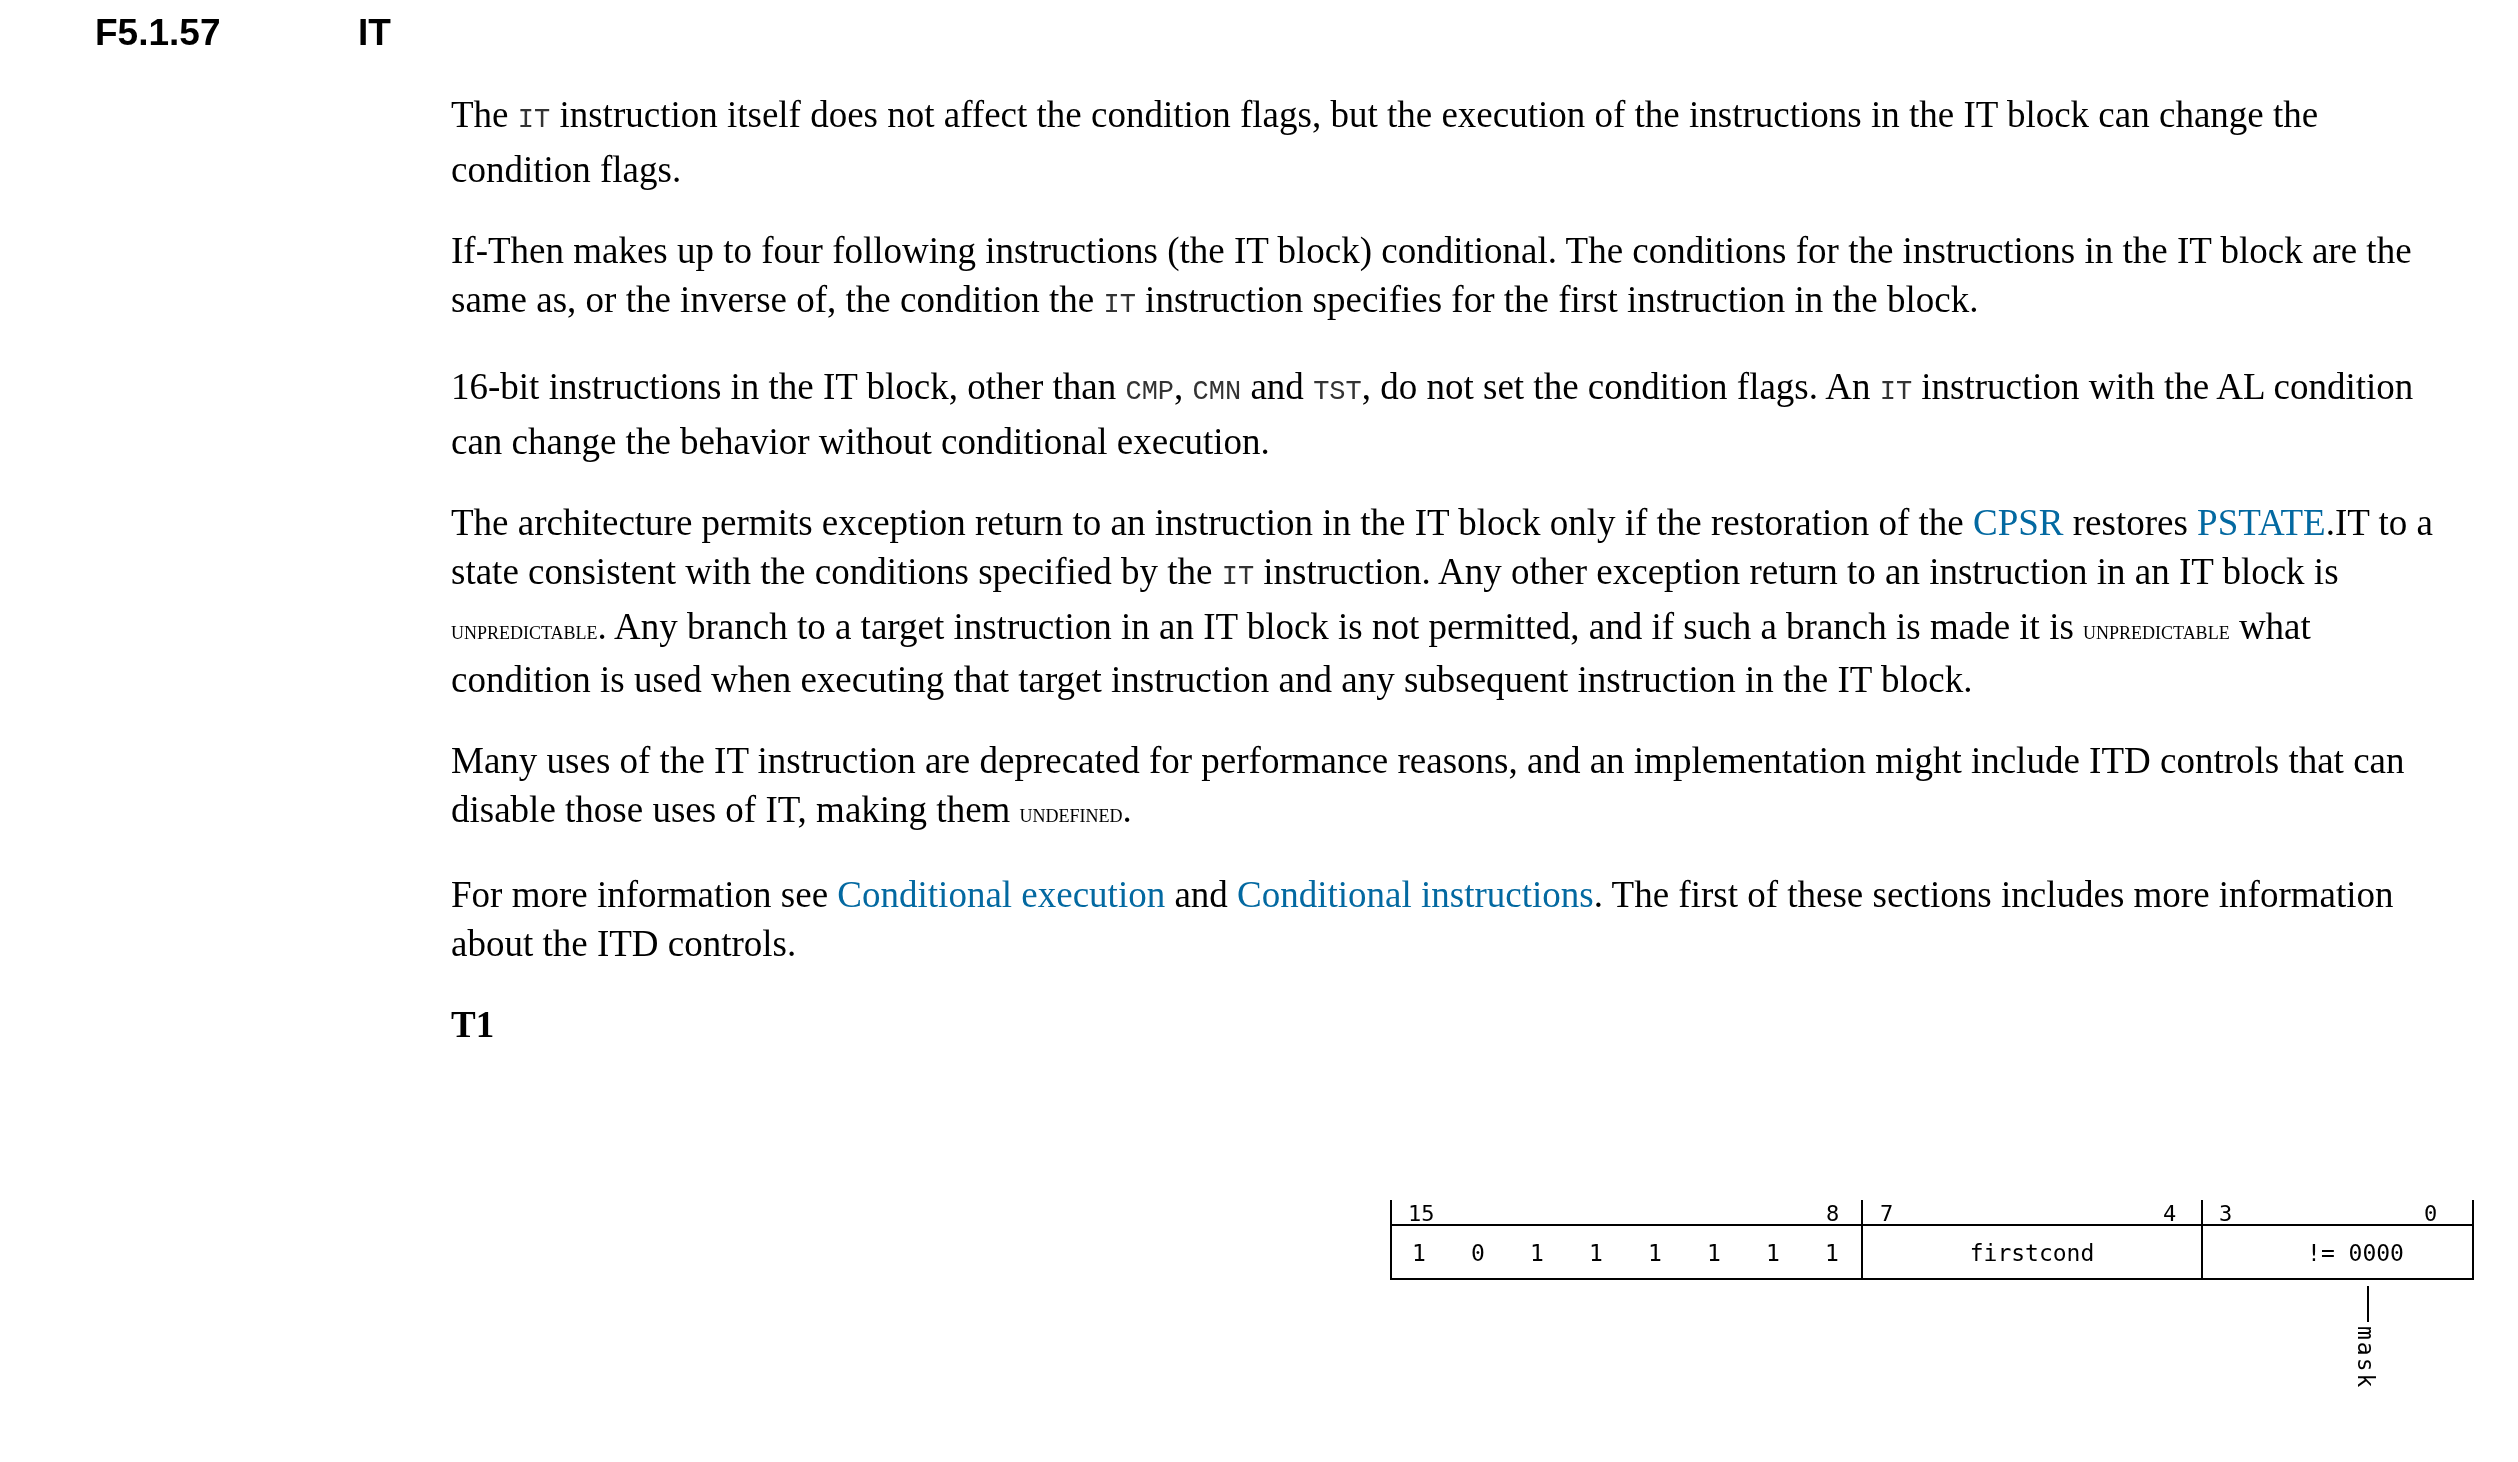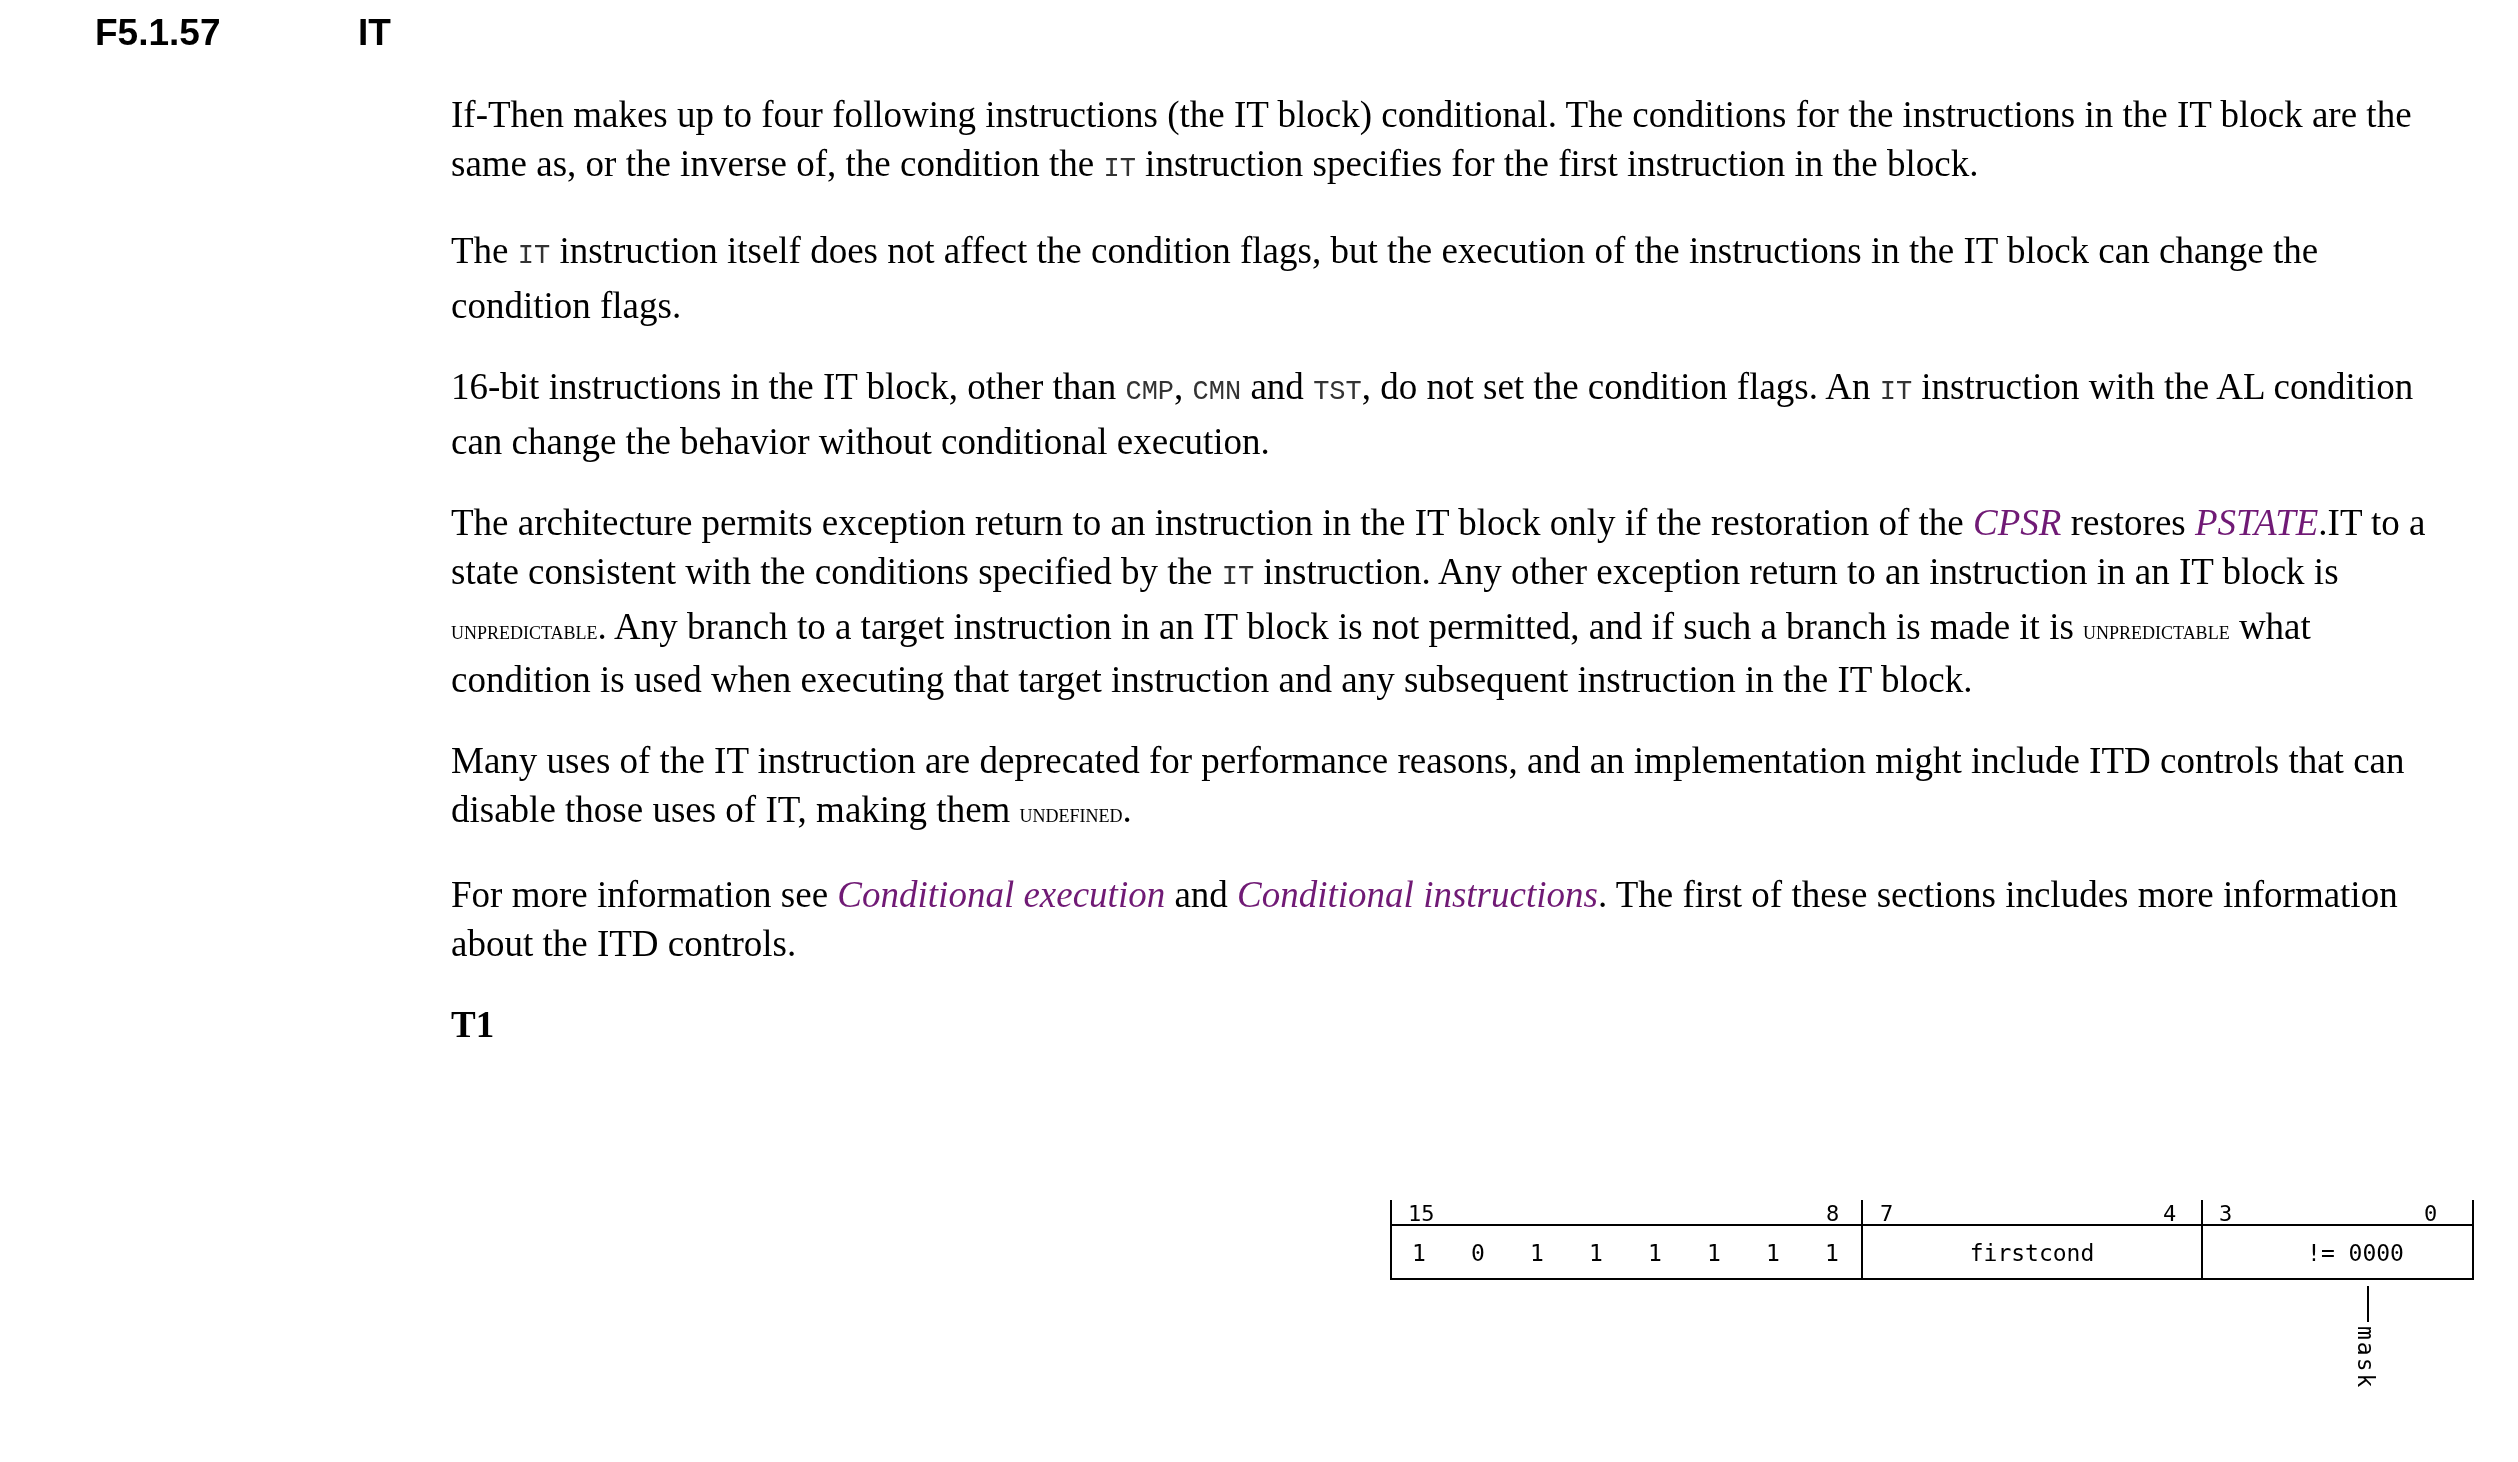--- a/index.html
+++ b/index.html
@@ -3,44 +3,44 @@
 <meta charset="utf-8">
 <style>
   html, body { margin: 0; padding: 0; background: #ffffff; }
   body { width: 2518px; height: 1462px; position: relative; overflow: hidden; color: #000; }
   .sec-num { position: absolute; left: 95px; top: 12px; font-family: "Liberation Sans", sans-serif; font-weight: bold; font-size: 37px; }
   .sec-title { position: absolute; left: 358px; top: 12px; font-family: "Liberation Sans", sans-serif; font-weight: bold; font-size: 37px; }
   .body { position: absolute; left: 451px; top: 90px; width: 1990px; font-family: "Liberation Serif", serif; font-size: 37px; line-height: 49px; }
   .body p { margin: 0 0 32px 0; }
   .mono { font-family: "Liberation Mono", monospace; font-size: 27px; color: #333; }
   .sc { font-variant: small-caps; font-size: 26px; text-transform: lowercase; }
-  a.link { color: #701a75; text-decoration: none; font-style: italic; }
+  a.link { color: #0369a1; text-decoration: none; }
   .enc-title { font-weight: bold; margin-top: 6px; }
   
   .diagram { position: absolute; left: 1390px; top: 1200px; width: 1090px; height: 220px; font-family: "DejaVu Sans Mono", monospace; }
   .box { position: absolute; top: 24px; height: 56px; border: 2px solid #000; box-sizing: border-box; }
   .tick { position: absolute; top: 0; width: 2px; height: 26px; background: #000; }
   .bitnum { position: absolute; top: 1px; font-size: 22px; }
   .cellval { position: absolute; top: 40px; font-size: 23px; }
   .field-label { position: absolute; top: 40px; font-size: 23px; text-align: center; }
   .mask-line { position: absolute; left: 2367px; top: 1286px; width: 2px; height: 36px; background: #000; }
   .mask-text { position: absolute; left: 2353px; top: 1326px; font-family: "DejaVu Sans Mono", monospace; font-size: 23px; writing-mode: vertical-rl; letter-spacing: 2px; }
 </style>
 </head>
 <body>
 
 <div class="sec-num">F5.1.57</div>
 <div class="sec-title">IT</div>
 
 <div class="body">
   <p>
-    <span>If-Then makes up to four following instructions (the IT block) conditional.  The conditions for the instructions in the IT block are the same as, or the inverse of, the condition the </span><span class="mono">IT</span><span> instruction specifies for the first instruction in the block.</span>
+    <span>The </span><span class="mono">IT</span><span> instruction itself does not affect the condition flags, but the execution of the instructions in the IT block can change the condition flags.</span>
   </p>
   <p>
-    <span>The </span><span class="mono">IT</span><span> instruction itself does not affect the condition flags, but the execution of the instructions in the IT block can change the condition flags.</span>
+    <span>If-Then makes up to four following instructions (the IT block) conditional.  The conditions for the instructions in the IT block are the same as, or the inverse of, the condition the </span><span class="mono">IT</span><span> instruction specifies for the first instruction in the block.</span>
   </p>
   <p>
     <span>16-bit instructions in the IT block, other than </span><span class="mono">CMP</span><span>, </span><span class="mono">CMN</span><span> and </span><span class="mono">TST</span><span>, do not set the condition flags. An </span><span class="mono">IT</span><span> instruction with the AL condition can change the behavior without conditional execution.</span>
   </p>
   <p>
     <span>The architecture permits exception return to an instruction in the IT block only if the restoration of the </span><a class="link">CPSR</a><span> restores </span><a class="link">PSTATE</a><span>.IT to a state consistent with the conditions specified by the </span><span class="mono">IT</span><span> instruction. Any other exception return to an instruction in an IT block is </span><span class="sc">UNPREDICTABLE</span><span>. Any branch to a target instruction in an IT block is not permitted, and if such a branch is made it is </span><span class="sc">UNPREDICTABLE</span><span> what condition is used when executing that target instruction and any subsequent instruction in the IT block.</span>
   </p>
   <p>
     <span>Many uses of the IT instruction are deprecated for performance reasons, and an implementation might include ITD controls that can disable those uses of IT, making them </span><span class="sc">UNDEFINED</span><span>.</span>
   </p>

